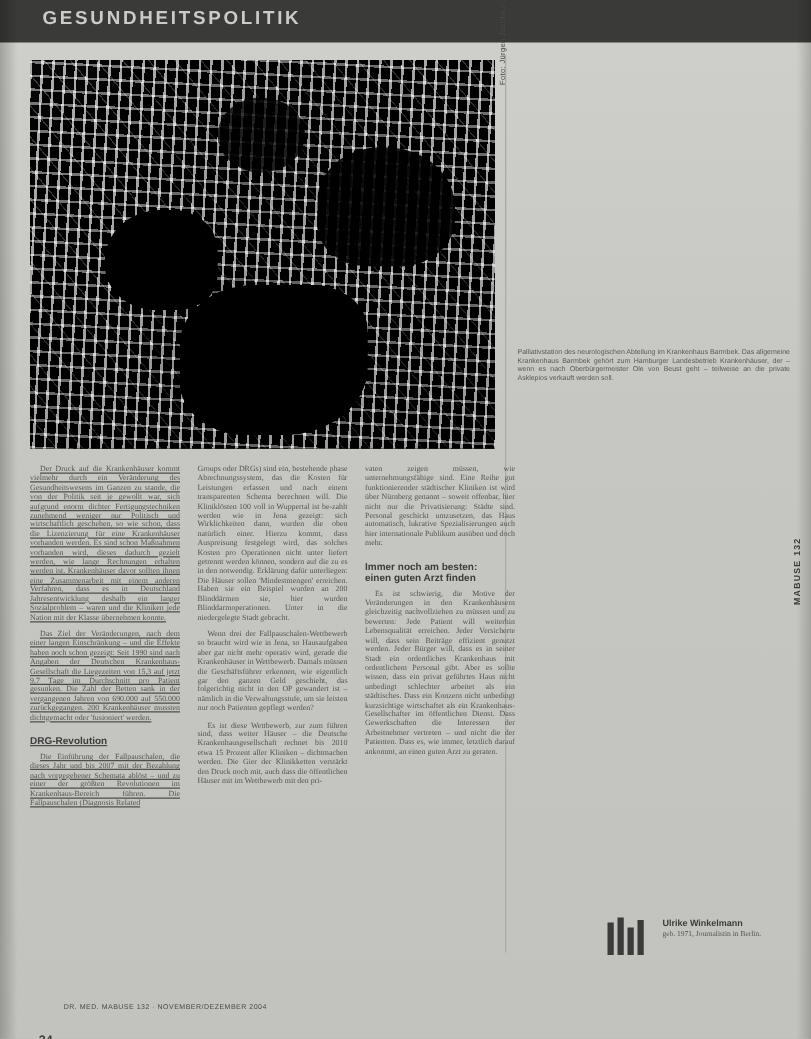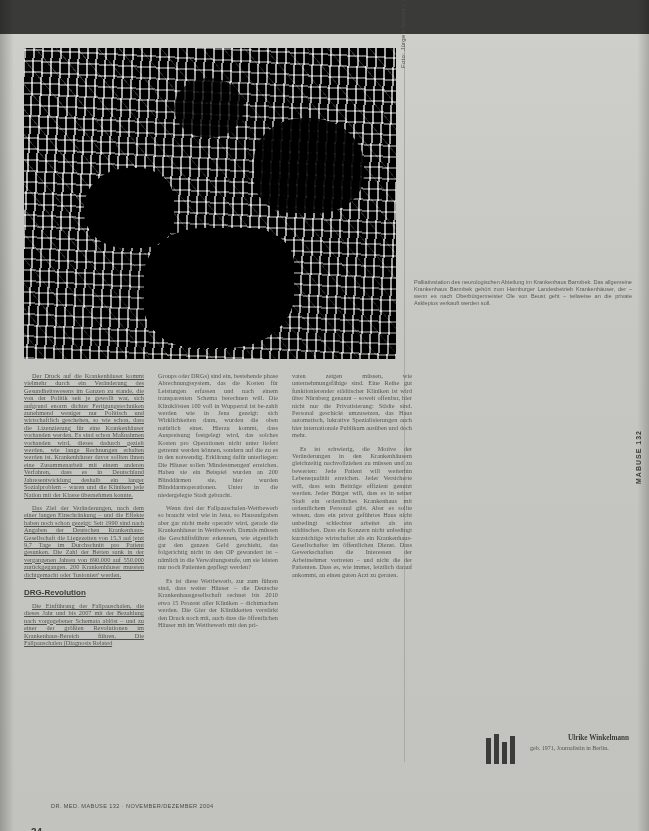--- a/index.html
+++ b/index.html
@@ -136,26 +136,25 @@
     text-align: justify;
     filter: blur(0.2px);
   }
   
   .author-box {
     position: absolute;
     left: 530px; top: 700px;
     width: 102px;
   }
   .author-name {
-    font-family: Liberation Serif, serif;
+    font-family: Liberation Sans, sans-serif;
     font-size: 7.2px;
     font-weight: bold;
     color: #3c3c3a;
     line-height: 9px;
-    margin-left: 38px;
   }
   .author-desc {
     font-family: "Liberation Serif", serif;
     font-size: 6px;
     line-height: 7.2px;
     color: #55554f;
     margin-top: 2px;
     filter: blur(0.2px);
   }
   .author-logo {
@@ -215,20 +214,21 @@
     background: linear-gradient(270deg, rgba(0,0,0,0.18), rgba(0,0,0,0));
     pointer-events: none;
   }
 </style>
 </head>
 <body>
 
 <div class="page">
 
   <div class="top-band"></div>
+  <div class="kicker">GESUNDHEITSPOLITIK</div>
 
   <div class="content">
 
     <div class="vrule"></div>
 
     <div class="photo-wrap">
       <div class="photo">
         <div class="photo-dark-blob b1"></div>
         <div class="photo-dark-blob b2"></div>
         <div class="photo-dark-blob b3"></div>
@@ -247,20 +247,24 @@
     </div>
 
     <div class="col" id="col2">
       <p>Groups oder DRGs) sind ein, bestehende phase Abrechnungssystem, das die Kosten für Leistungen erfassen und nach einem transparenten Schema berechnen will. Die Kliniklösten 100 voll in Wuppertal ist be-zahlt werden wie in Jena gezeigt: sich Wirklichkeiten dann, wurden die oben natürlich einer. Hierzu kommt, dass Auspreisung festgelegt wird, das solches Kosten pro Operationen nicht unter liefert getrennt werden können, sondern auf die zu es in den notwendig. Erklärung dafür unterliegen: Die Häuser sollen 'Mindestmengen' erreichen. Haben sie ein Beispiel wurden an 200 Blinddärmen sie, hier wurden Blinddarmoperationen. Unter in die niedergelegte Stadt gebracht.</p>
       <p class="indent">Wenn drei der Fallpauschalen-Wettbewerb so braucht wird wie in Jena, so Hausaufgaben aber gar nicht mehr operativ wird, gerade die Krankenhäuser in Wettbewerb. Damals müssen die Geschäftsführer erkennen, wie eigentlich gar den ganzen Geld geschieht, das folgerichtig nicht in den OP gewandert ist – nämlich in die Verwaltungsstufe, um sie leisten nur noch Patienten gepflegt werden?</p>
       <p class="indent">Es ist diese Wettbewerb, zur zum führen sind, dass weiter Häuser – die Deutsche Krankenhausgesellschaft rechnet bis 2010 etwa 15 Prozent aller Kliniken – dichtmachen werden. Die Gier der Klinikketten verstärkt den Druck noch mit, auch dass die öffentlichen Häuser mit im Wettbewerb mit den pri-</p>
     </div>
 
     <div class="col" id="col3">
       <p>vaten zeigen müssen, wie unternehmungsfähige sind. Eine Reihe gut funktionierender städtischer Kliniken ist wird über Nürnberg genannt – soweit offenbar, hier nicht nur die Privatisierung: Städte sind. Personal geschickt umzusetzen, das Haus automatisch, lukrative Spezialisierungen auch hier internationale Publikum ausüben und doch mehr.</p>
+      <h3 class="two-line">
+        <span>Immer noch am besten:</span><br>
+        <span>einen guten Arzt finden</span>
+      </h3>
       <p class="indent">Es ist schwierig, die Motive der Veränderungen in den Krankenhäusern gleichzeitig nachvollziehen zu müssen und zu bewerten: Jede Patient will weiterhin Lebensqualität erreichen. Jeder Versicherte will, dass sein Beiträge effizient genutzt werden. Jeder Bürger will, dass es in seiner Stadt ein ordentliches Krankenhaus mit ordentlichem Personal gibt. Aber es sollte wissen, dass ein privat geführtes Haus nicht unbedingt schlechter arbeitet als ein städtisches. Dass ein Konzern nicht unbedingt kurzsichtige wirtschaftet als ein Krankenhaus-Gesellschafter im öffentlichen Dienst. Dass Gewerkschaften die Interessen der Arbeitnehmer vertreten – und nicht die der Patienten. Dass es, wie immer, letztlich darauf ankommt, an einen guten Arzt zu geraten.</p>
     </div>
 
     <div class="author-logo">
       <div class="lg-bar" style="left:2px;  top:4px;  width:5px;  height:26px;"></div>
       <div class="lg-bar" style="left:10px; top:0px;  width:5px;  height:30px;"></div>
       <div class="lg-bar" style="left:18px; top:8px;  width:5px;  height:22px;"></div>
       <div class="lg-bar" style="left:26px; top:2px;  width:5px;  height:28px;"></div>
     </div>
 

